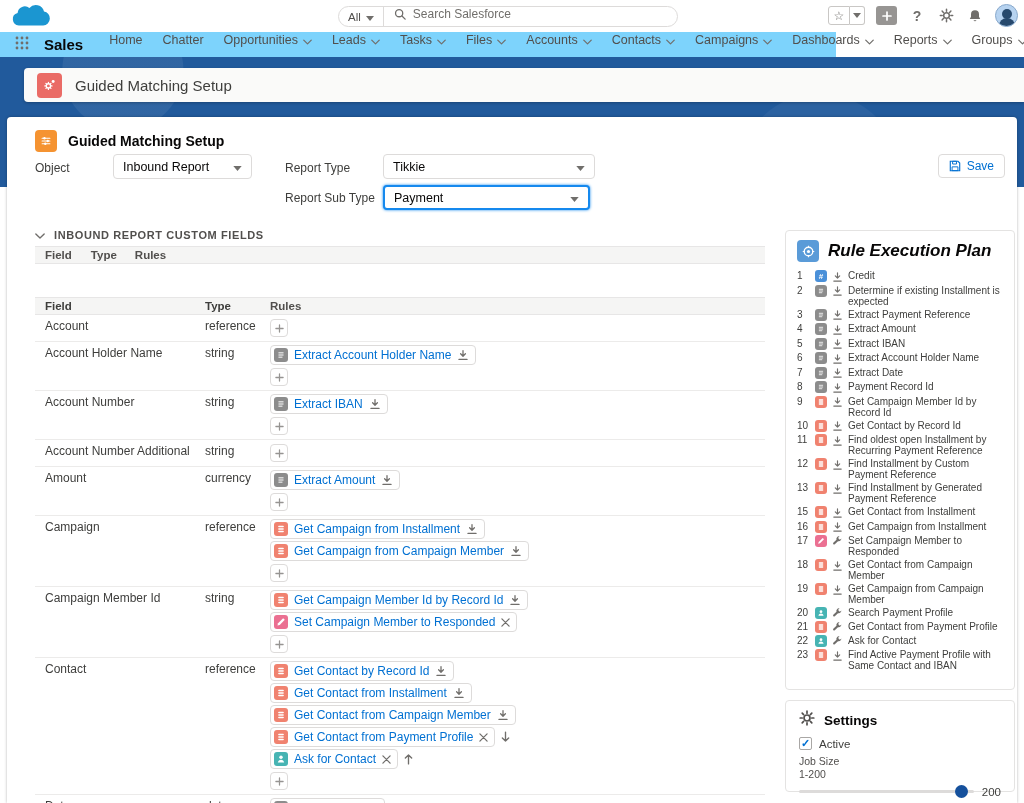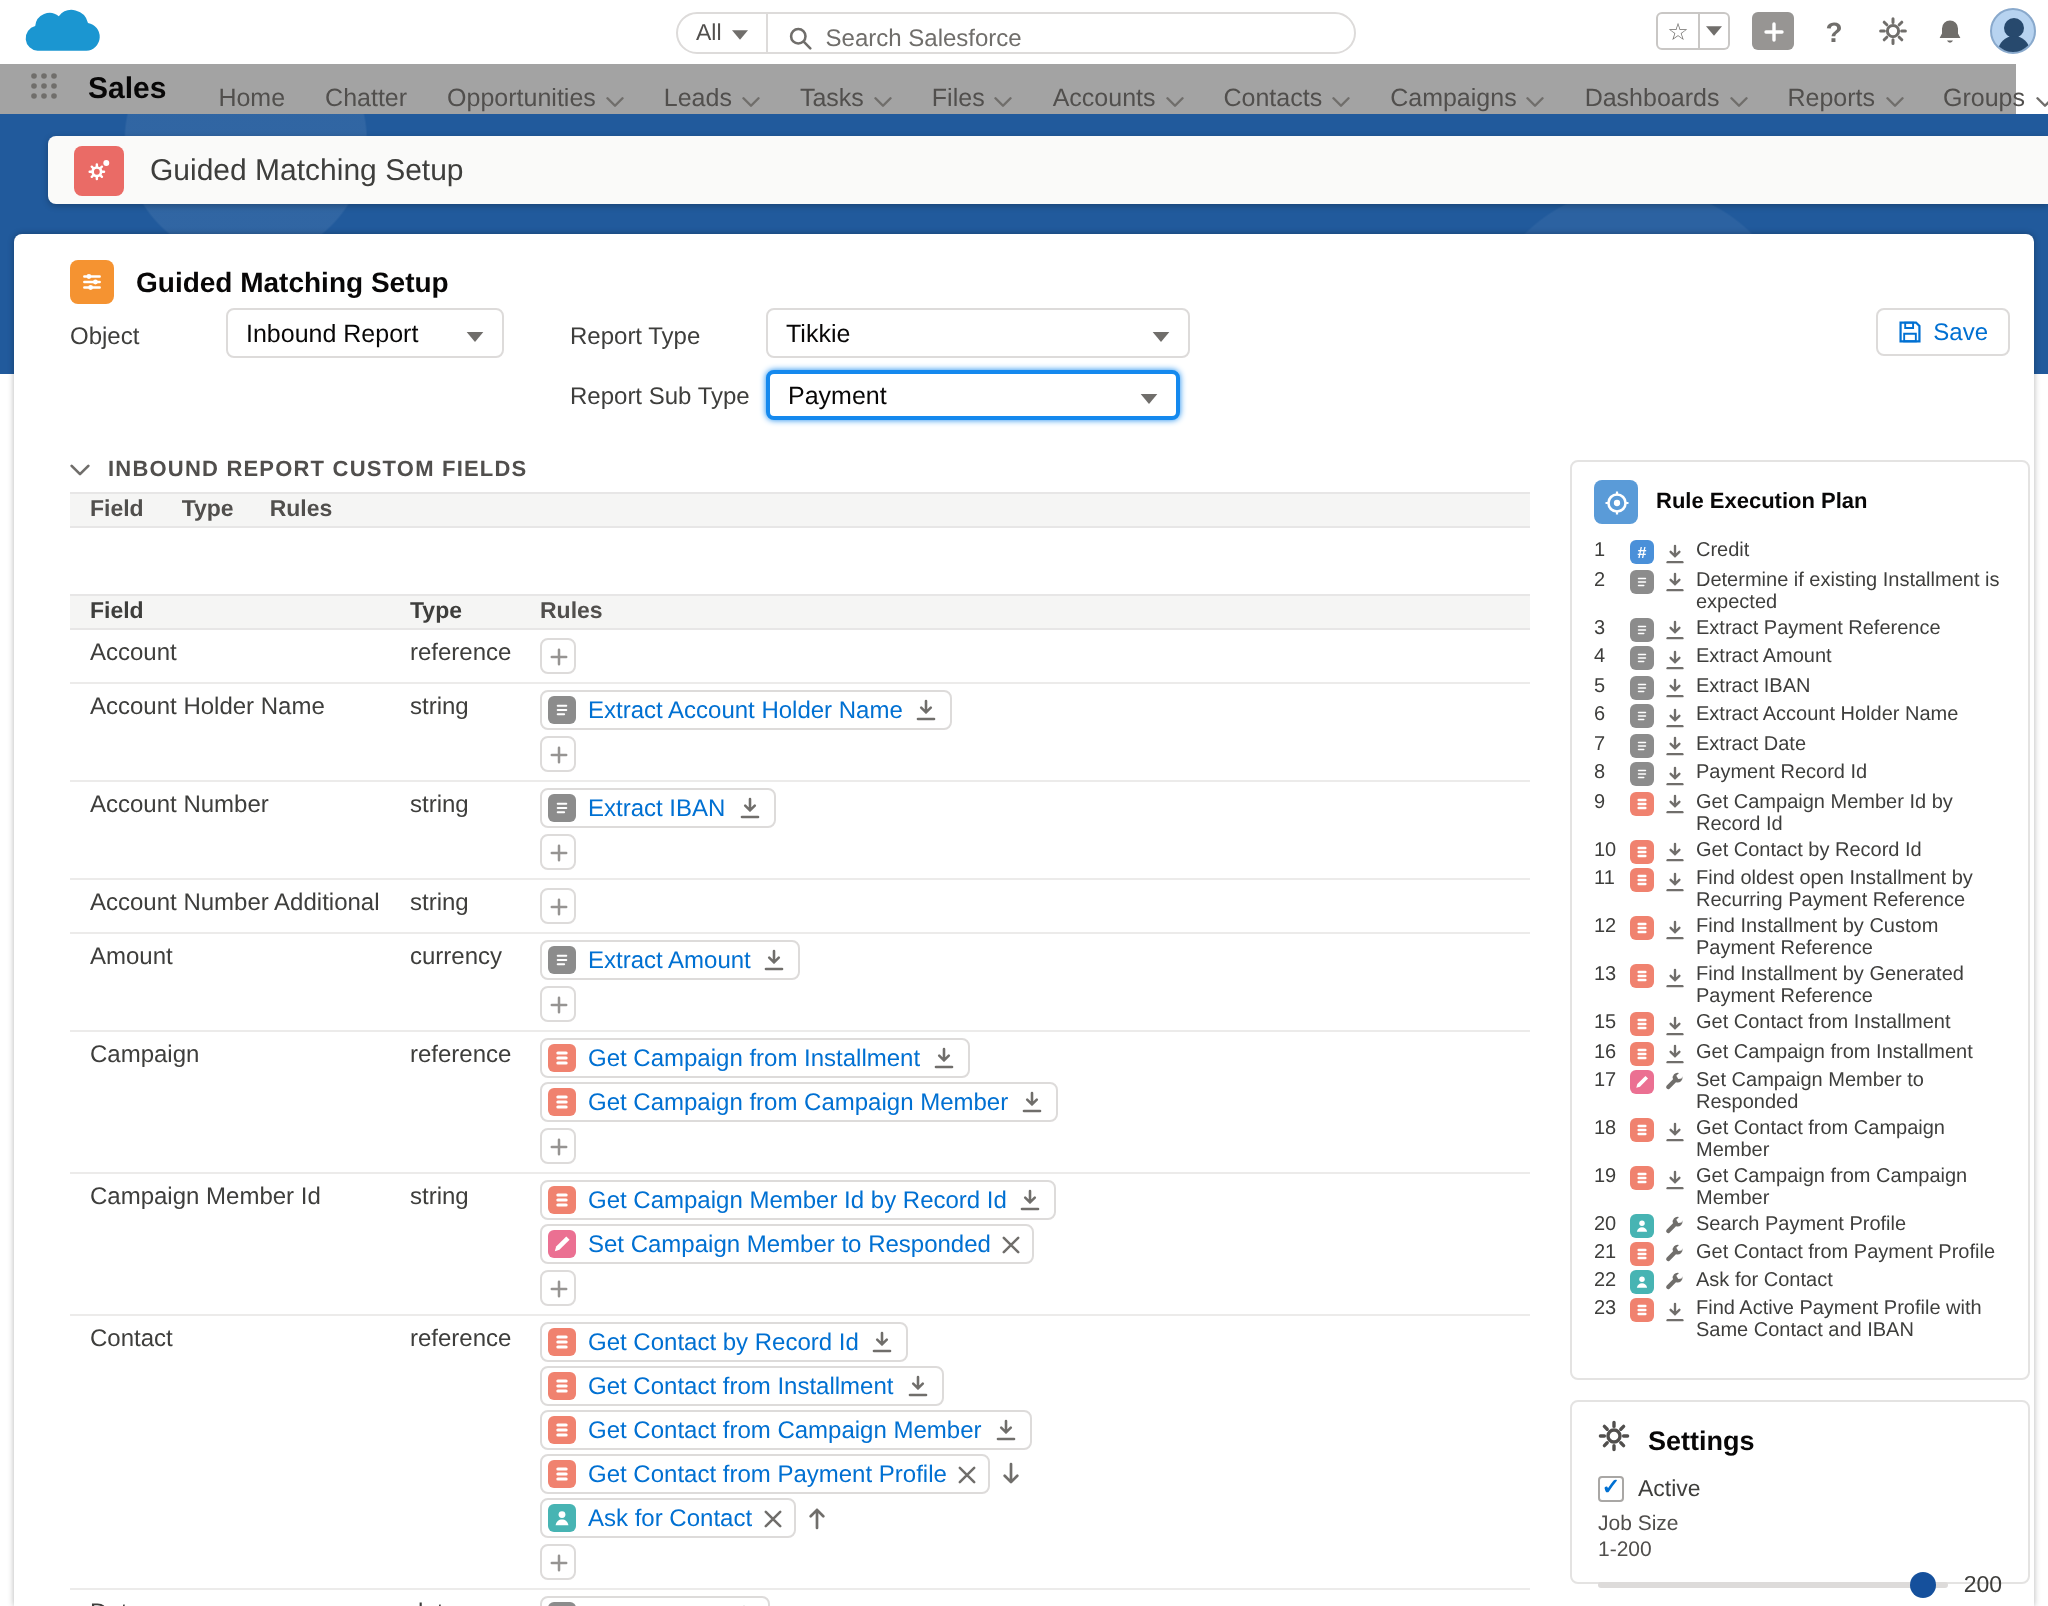--- a/index.html
+++ b/index.html
@@ -2,39 +2,39 @@
 <html><head>
 <meta charset="utf-8">
 <style>
   * { margin:0; padding:0; box-sizing:border-box; }
   html,body { width:1024px; height:803px; }
   body { position:relative; overflow:hidden; background:#fff; font-family:"Liberation Sans",sans-serif; color:#3e3e3c; }
 
   
   .topbar { position:absolute; top:0; left:0; width:1024px; height:32px; background:#fff; z-index:5; }
   .cloud-logo { position:absolute; left:10px; top:2px; width:46px; height:28px; }
-  .search-wrap { position:absolute; left:338px; top:6px; width:340px; height:21px; border:1px solid #dddbda; border-radius:11px; display:flex; align-items:flex-end; background:#fff; overflow:hidden; }
+  .search-wrap { position:absolute; left:338px; top:6px; width:340px; height:21px; border:1px solid #dddbda; border-radius:11px; display:flex; align-items:flex-start; background:#fff; overflow:hidden; }
   .search-scope { display:flex; align-items:center; gap:5px; padding:0 9px; height:100%; border-right:1px solid #dddbda; font-size:11.5px; color:#514f4d; cursor:pointer; }
   .search-scope .car { color:#706e6b; }
   .search-main { display:flex; align-items:center; gap:7px; padding:0 10px; flex:1; }
   .search-main svg { color:#706e6b; flex:none; }
   .search-main input { border:none; outline:none; font-size:12px; flex:1; font-family:"Liberation Sans",sans-serif; color:#3e3e3c; background:transparent; }
   .search-main input::placeholder { color:#706e6b; }
   .topbar-icons { position:absolute; right:6px; top:4px; display:flex; align-items:center; gap:11px; color:#706e6b; }
   .star-group { display:flex; }
   .star-box { width:22px; height:19px; border:1px solid #c9c7c5; display:flex; align-items:center; justify-content:center; font-size:12px; color:#706e6b; border-radius:3px 0 0 3px; cursor:pointer; background:#fff; }
   .star-caret { width:15px; height:19px; border:1px solid #c9c7c5; border-left:none; border-radius:0 3px 3px 0; display:flex; align-items:center; justify-content:center; cursor:pointer; background:#fff; }
   .plus-box { width:21px; height:19px; background:#979593; border-radius:3px; color:#fff; display:flex; align-items:center; justify-content:center; cursor:pointer; }
   .tb-ic { width:18px; height:18px; display:flex; align-items:center; justify-content:center; cursor:pointer; font-size:14px; font-weight:700; }
   .avatar { width:23px; height:23px; border-radius:50%; background:#b7d3f0; border:1px solid #89a9cc; position:relative; overflow:hidden; cursor:pointer; }
   .avatar i { position:absolute; left:6px; top:4px; width:10px; height:10px; border-radius:50%; background:#27496d; }
   .avatar u { position:absolute; left:3px; top:13px; width:16px; height:10px; border-radius:8px 8px 0 0; background:#27496d; }
 
   
-  .navbar { position:absolute; top:32px; left:0; width:1008px; height:25px; background:#a3a3a3; display:flex; align-items:flex-end; font-size:12.5px; color:#514f4d; z-index:5; }
+  .navbar { position:absolute; top:32px; left:0; width:836px; height:25px; background:#7dd3fc; display:flex; align-items:flex-start; font-size:12.5px; color:#514f4d; z-index:5; }
   .waffle { align-self:center; margin-left:15px; cursor:pointer; color:#706e6b; }
   .app-name { align-self:center; font-size:15px; font-weight:700; color:#080707; margin:0 16px 0 15px; }
   .tabs { display:flex; align-items:stretch; }
   .tab { display:flex; align-items:center; gap:5px; padding:0 10px; cursor:pointer; white-space:nowrap; }
   .tab .chev { color:#706e6b; margin-top:2px; }
 
   
   .blue-band { position:absolute; top:57px; left:0; width:1024px; height:130px; background:#215a9c;
     background-image:radial-gradient(circle at 12% 10%, rgba(255,255,255,.07) 0 60px, transparent 61px),
                      radial-gradient(circle at 80% 90%, rgba(255,255,255,.05) 0 80px, transparent 81px);
@@ -77,21 +77,21 @@
   .gsq svg { width:10px; height:10px; }
   .chip a { color:#0070d2; text-decoration:none; font-size:12px; white-space:nowrap; cursor:pointer; }
   .chip .act { color:#706e6b; display:inline-flex; cursor:pointer; }
   .out-act { color:#706e6b; display:inline-flex; cursor:pointer; margin-left:2px; }
   .plus-btn { width:18px; height:18px; border:1px solid #dddbda; border-radius:4px; background:#fff; color:#969492; display:flex; align-items:center; justify-content:center; margin:2px 0 1px 0; cursor:pointer; }
 
   
   .plan-card { position:absolute; top:113px; left:778px; width:230px; height:460px; border:1px solid #e4e3e2; border-radius:4px; background:#fff; padding:9px 8px 4px 11px; overflow:hidden; }
   .plan-head { display:flex; align-items:center; gap:9px; margin-bottom:8px; }
   .plan-icon { width:22px; height:22px; border-radius:4px; background:#5a9bd8; color:#fff; display:flex; align-items:center; justify-content:center; }
-  .plan-title { font-size:11px; font-weight:700; color:#080707; }
+  .plan-title { font-size:17px; font-weight:700; color:#080707;font-style:italic; }
   .plan-item { display:flex; gap:5px; font-size:10px; line-height:11px; color:#3e3e3c; margin-bottom:2px; align-items:flex-start; }
   .plan-item .num { width:13px; flex:none; }
   .plan-item .gsq { width:12px; height:12px; font-size:8px; }
   .plan-item .gsq svg { width:8px; height:8px; }
   .plan-item .pact { width:11px; flex:none; color:#706e6b; margin-top:0.5px; display:inline-flex; cursor:pointer; }
   .plan-item .lbl { flex:1; }
 
   .settings-card { position:absolute; top:583px; left:778px; width:230px; height:92px; border:1px solid #e4e3e2; border-radius:4px; background:#fff; padding:9px 13px 6px 13px; }
   .set-head { display:flex; align-items:center; gap:9px; margin-bottom:7px; color:#514f4d; }
   .set-title { font-size:13.5px; font-weight:700; color:#080707; }

